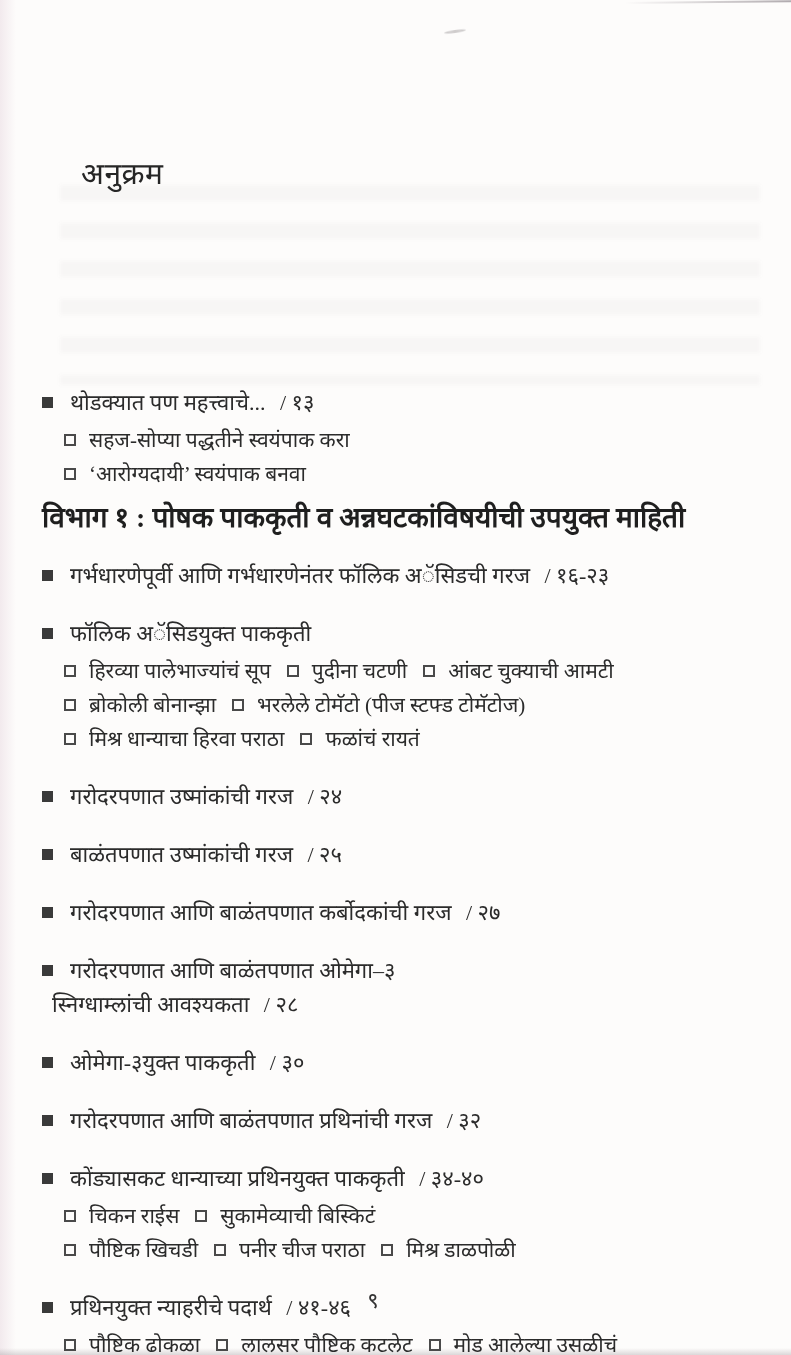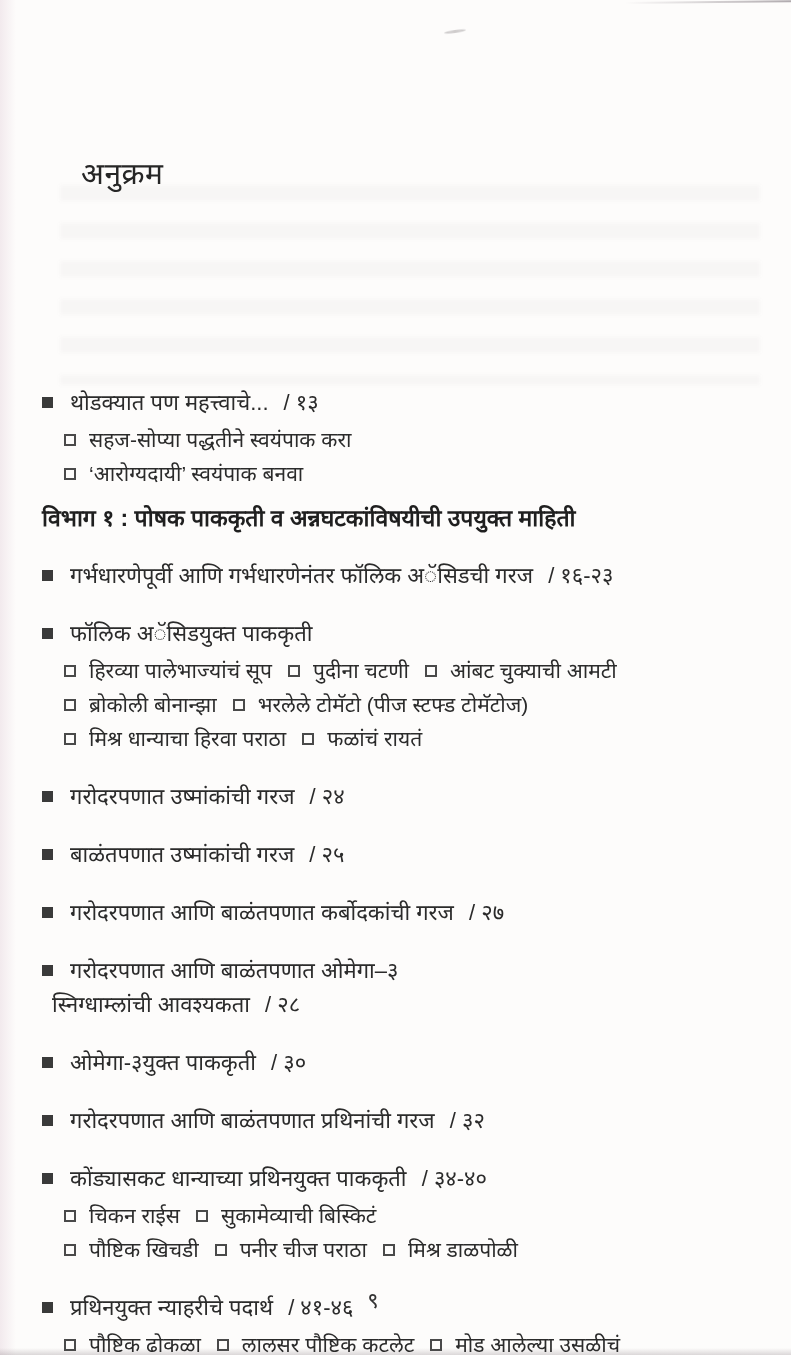--- a/index.html
+++ b/index.html
@@ -1,21 +1,21 @@
 <!DOCTYPE html>
 <html lang="mr"><head>
 <meta charset="utf-8">
 <style>
   html, body { margin: 0; padding: 0; }
   .page {
     position: relative;
     width: 791px;
     height: 1355px;
     background: #fdfcfb;
-    font-family: Liberation Sans, sans-serif;
+    font-family: Liberation Serif, serif;
     color: #2b2b2b;
     overflow: hidden;
   }
   
   .edge-left {
     position: absolute; left: 0; top: 0; bottom: 0; width: 16px;
     background: linear-gradient(to right, rgba(233,219,226,0.55), rgba(233,219,226,0));
     pointer-events: none;
   }
   .edge-bottom {
@@ -59,21 +59,21 @@
   .toc { position: absolute; left: 0; top: 386px; width: 791px; }
   .line {
     line-height: 34px;
     font-size: 22px;
     white-space: nowrap;
     color: #2b2b2b;
   }
   .toc > .line:first-child { margin-top: 0; }
   .item    { margin-left: 42px; margin-top: 24px; }
   .cont    { margin-left: 52px; margin-top: 0; }
-  .heading { margin-left: 42px; margin-top: 10px; font-weight: 700; font-size: 23px; color: #1f1f1f; }
+  .heading { margin-left: 42px; margin-top: 10px; font-weight: 700; font-size: 28px; color: #1f1f1f; }
   .sub     { margin-left: 64px; margin-top: 3px; font-size: 21px; }
   .sub + .sub { margin-top: 0; }
   .subcont { margin-left: 45px; margin-top: 0; font-size: 21px; }
 
   .bsq {
     display: inline-block; width: 11px; height: 11px;
     background: #3a3a3a;
     margin-right: 17px;
     vertical-align: 2px;
   }

